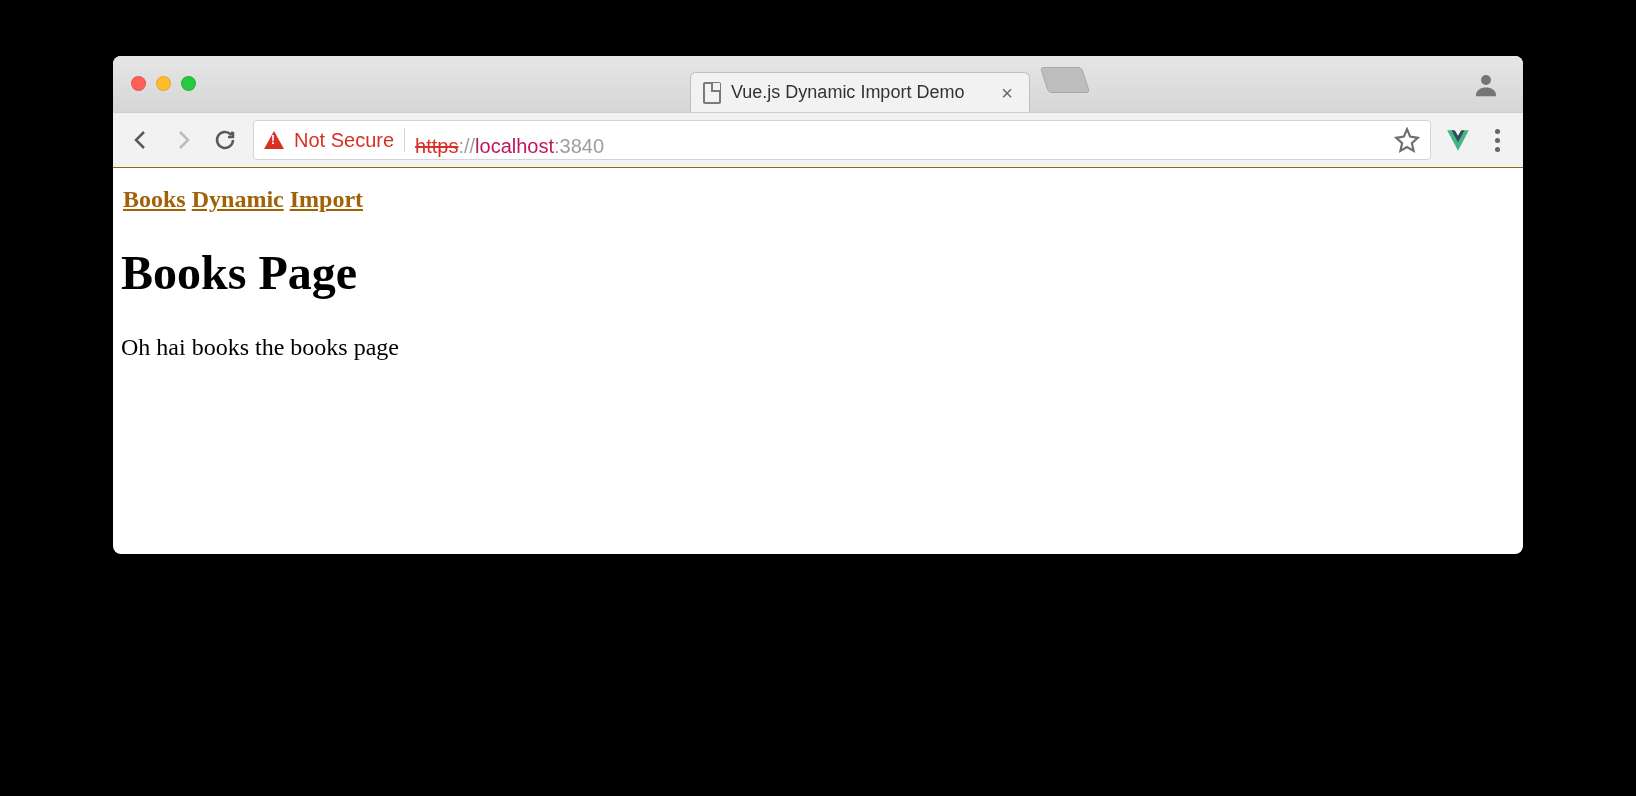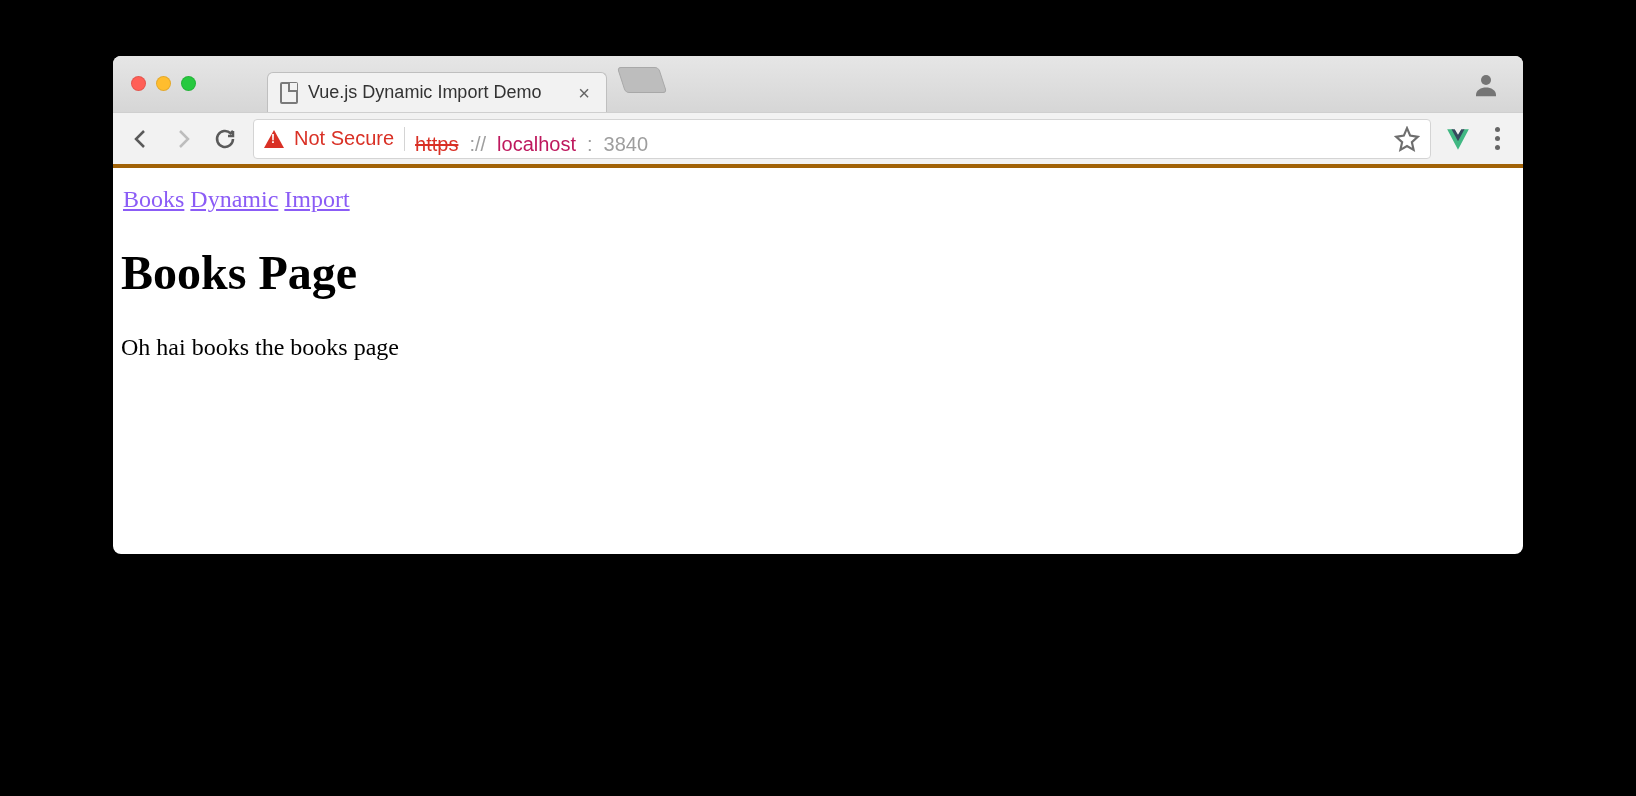--- a/index.html
+++ b/index.html
@@ -21,20 +21,21 @@
       box-shadow: 0 20px 60px rgba(0,0,0,0.5);
     }
     
     .tabstrip {
       height: 56px;
       background: linear-gradient(#e6e6e6, #d6d6d6);
       display: flex;
       align-items: flex-end;
       padding: 0 14px;
       position: relative;
+      justify-content: center;
     }
     .traffic-lights {
       display: flex;
       gap: 10px;
       position: absolute;
       left: 18px;
       top: 20px;
     }
     .tl {
       width: 15px; height: 15px; border-radius: 50%;
@@ -101,21 +102,21 @@
       top: 14px;
       width: 30px; height: 30px;
     }
     .avatar svg { width: 100%; height: 100%; fill: #757575; }
 
     
     .toolbar {
       height: 56px;
       background: #f2f2f2;
       border-top: 1px solid #cfcfcf;
-      border-bottom: 4px solid #a16207;
+      border-bottom: 1px solid #a16207;
       display: flex;
       align-items: center;
       padding: 0 14px;
       gap: 14px;
     }
     .navbtn {
       width: 28px; height: 28px;
       display: flex; align-items: center; justify-content: center;
       color: #5a5a5a;
       cursor: pointer;
@@ -145,21 +146,21 @@
       content: "!";
       position: absolute;
       left: -3px; top: 2px;
       font-size: 12px; font-weight: bold;
       color: #fff;
     }
     .not-secure { color: #d93025; }
     .sep {
       width: 1px; height: 24px; background: #d4d4d4;
     }
-    .url { display: flex; align-items: baseline; gap: 11px; }
+    .url { display: flex; align-items: baseline; gap: 0; }
     .url .https { color: #d93025; text-decoration: line-through; }
     .url .gray { color: #9e9e9e; }
     .url .host { color: #be185d; margin-top: 12px; }
     .star {
       margin-left: auto;
       width: 26px; height: 26px;
       color: #6e6e6e;
     }
     .star svg { width: 100%; height: 100%; fill: none; stroke: currentColor; stroke-width: 2; }
     .ext-icon {
@@ -182,22 +183,23 @@
       min-height: 386px;
       padding: 18px 8px 40px 8px;
       font-family: "Times New Roman", Times, serif;
     }
     .page-links {
       font-size: 24px;
       margin-bottom: 32px;
       margin-left: 2px;
     }
     .page-links a {
-      color: #8b5cf6;
+      color: #a16207;
       text-decoration: underline;
+      font-weight: bold;
     }
     .page h1 {
       font-size: 48px;
       font-weight: bold;
       margin-bottom: 34px;
     }
     .page p {
       font-size: 24px;
     }
   </style>

